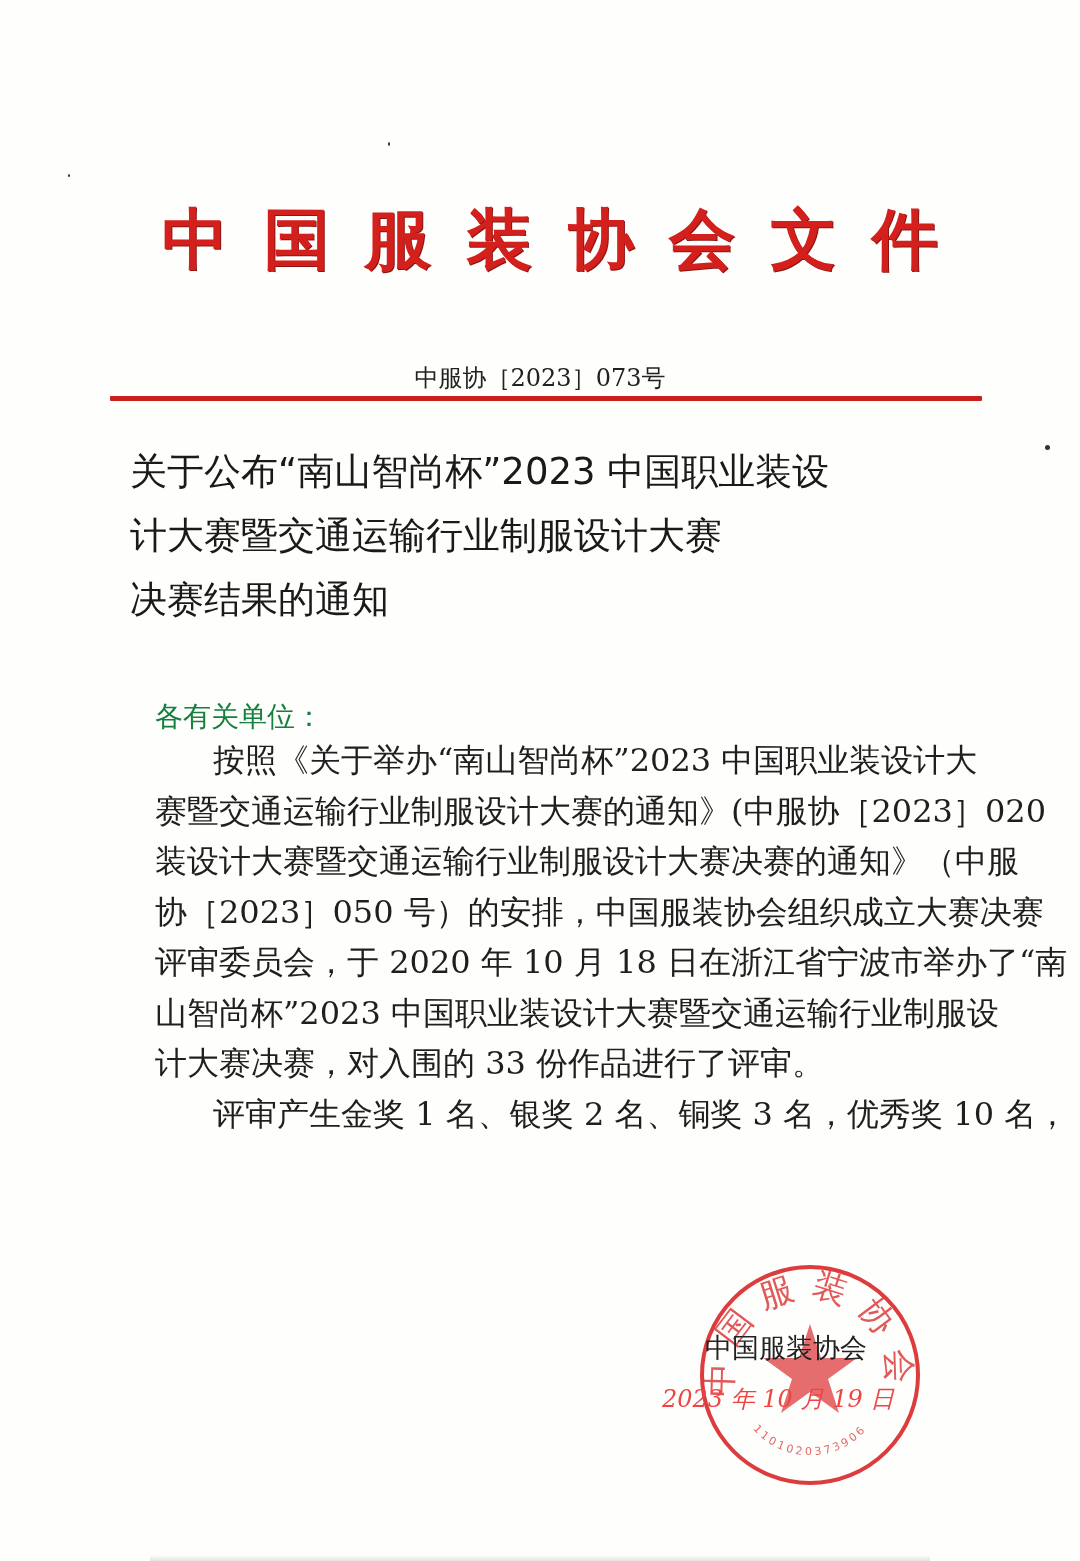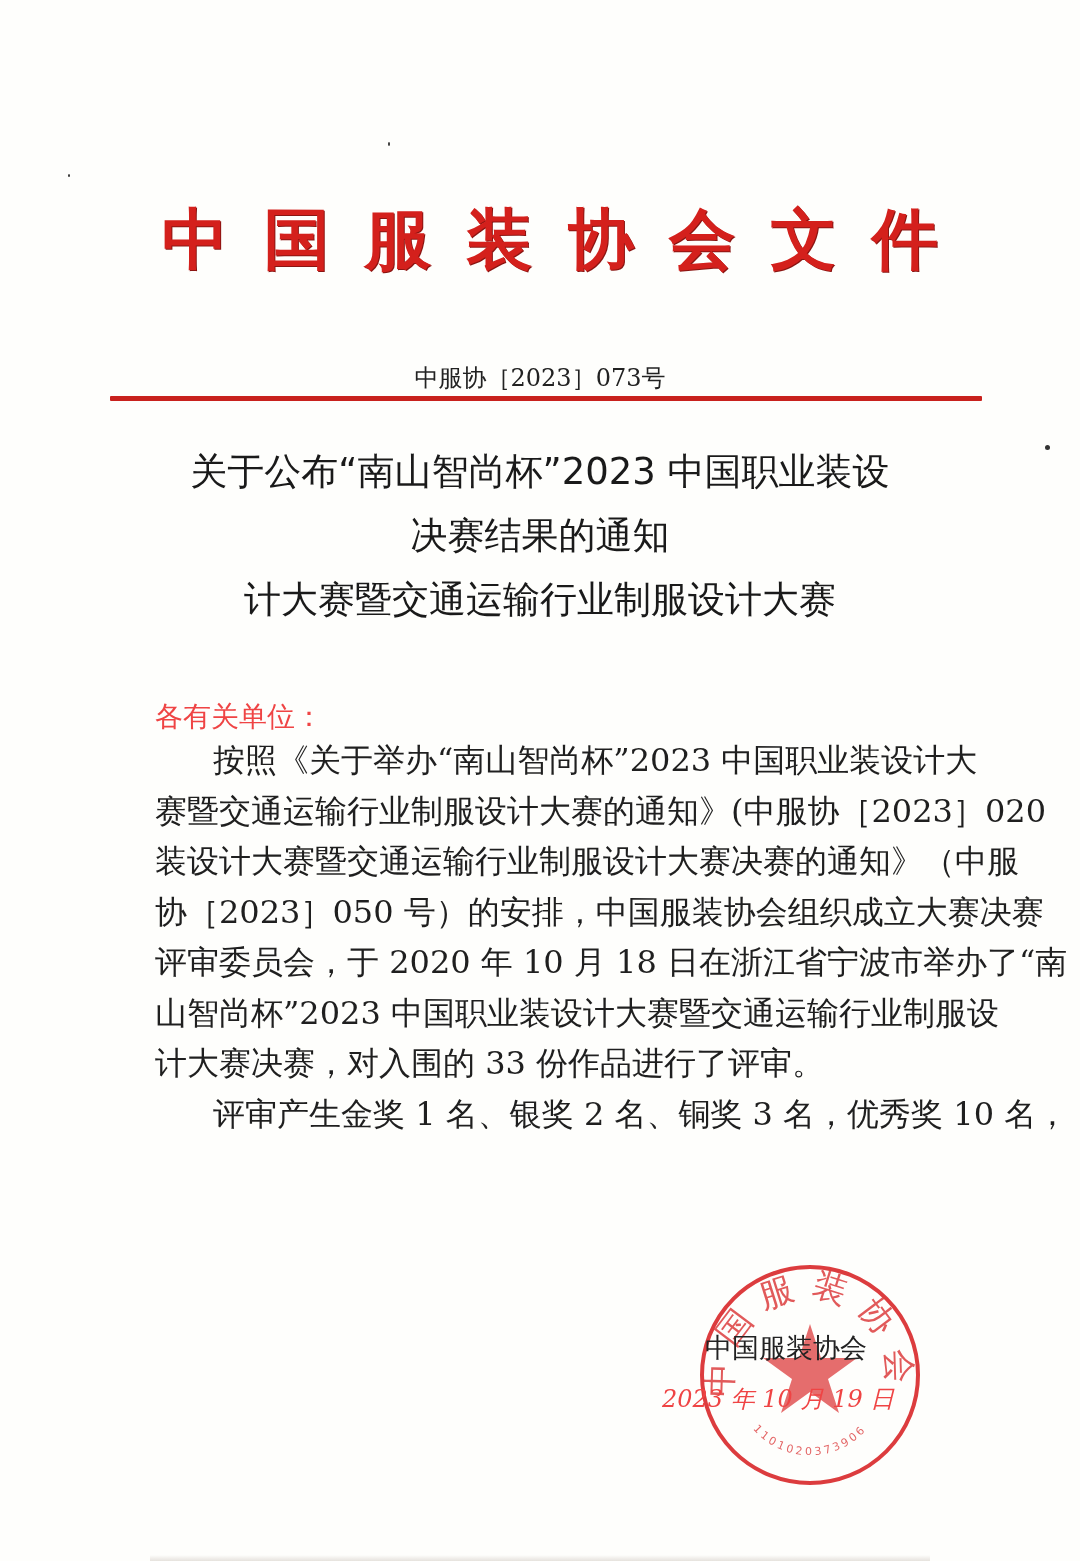--- a/index.html
+++ b/index.html
@@ -28,27 +28,27 @@
       position: absolute; left: 0; width: 1080px; top: 362px;
       text-align: center; font-size: 24px; color: #222;
       font-family: "DejaVu Serif", serif;
     }
     .red-rule {
       position: absolute; left: 110px; top: 396px; width: 872px; height: 5px;
       background: #c8211d; border-radius: 1px;
     }
     .notice-title {
       position: absolute; left: 130px; width: 820px; top: 440px;
-      text-align: center; font-family: "DejaVu Sans", "Liberation Sans", sans-serif;
+      font-family: "DejaVu Sans", "Liberation Sans", sans-serif;
       font-size: 37px; line-height: 64px; color: #1a1a1a; font-weight: normal;
     }
     .notice-title div { white-space: nowrap; }
     .salutation {
       position: absolute; left: 155px; top: 698px;
-      font-size: 28px; color: #ef4444;
+      font-size: 28px; color: #15803d;
     }
     .body-text {
       position: absolute; left: 155px; width: 785px; top: 735px;
       font-size: 32px; line-height: 50.5px; color: #1f1f1f;
     }
     .body-text .line { white-space: nowrap; display: block; text-align: justify; text-align-last: justify; }
     .body-text .line.last { text-align-last: left; }
     .body-text .indent { padding-left: 58px; }
     .signature {
       position: absolute; left: 705px; top: 1330px;
@@ -78,22 +78,22 @@
     <span>会</span>
     <span>文</span>
     <span>件</span>
   </div>
 
   <div class="doc-number">中服协［2023］073号</div>
   <div class="red-rule"></div>
 
   <div class="notice-title">
     <div>关于公布“南山智尚杯”2023 中国职业装设</div>
+    <div>计大赛暨交通运输行业制服设计大赛</div>
     <div>决赛结果的通知</div>
-    <div>计大赛暨交通运输行业制服设计大赛</div>
   </div>
 
   <div class="salutation">各有关单位：</div>
 
   <div class="body-text">
     <span class="line indent">按照《关于举办“南山智尚杯”2023 中国职业装设计大</span>
     <span class="line">赛暨交通运输行业制服设计大赛的通知》(中服协［2023］020</span>
     <span class="line">装设计大赛暨交通运输行业制服设计大赛决赛的通知》（中服</span>
     <span class="line">协［2023］050 号）的安排，中国服装协会组织成立大赛决赛</span>
     <span class="line">评审委员会，于 2020 年 10 月 18 日在浙江省宁波市举办了“南</span>

